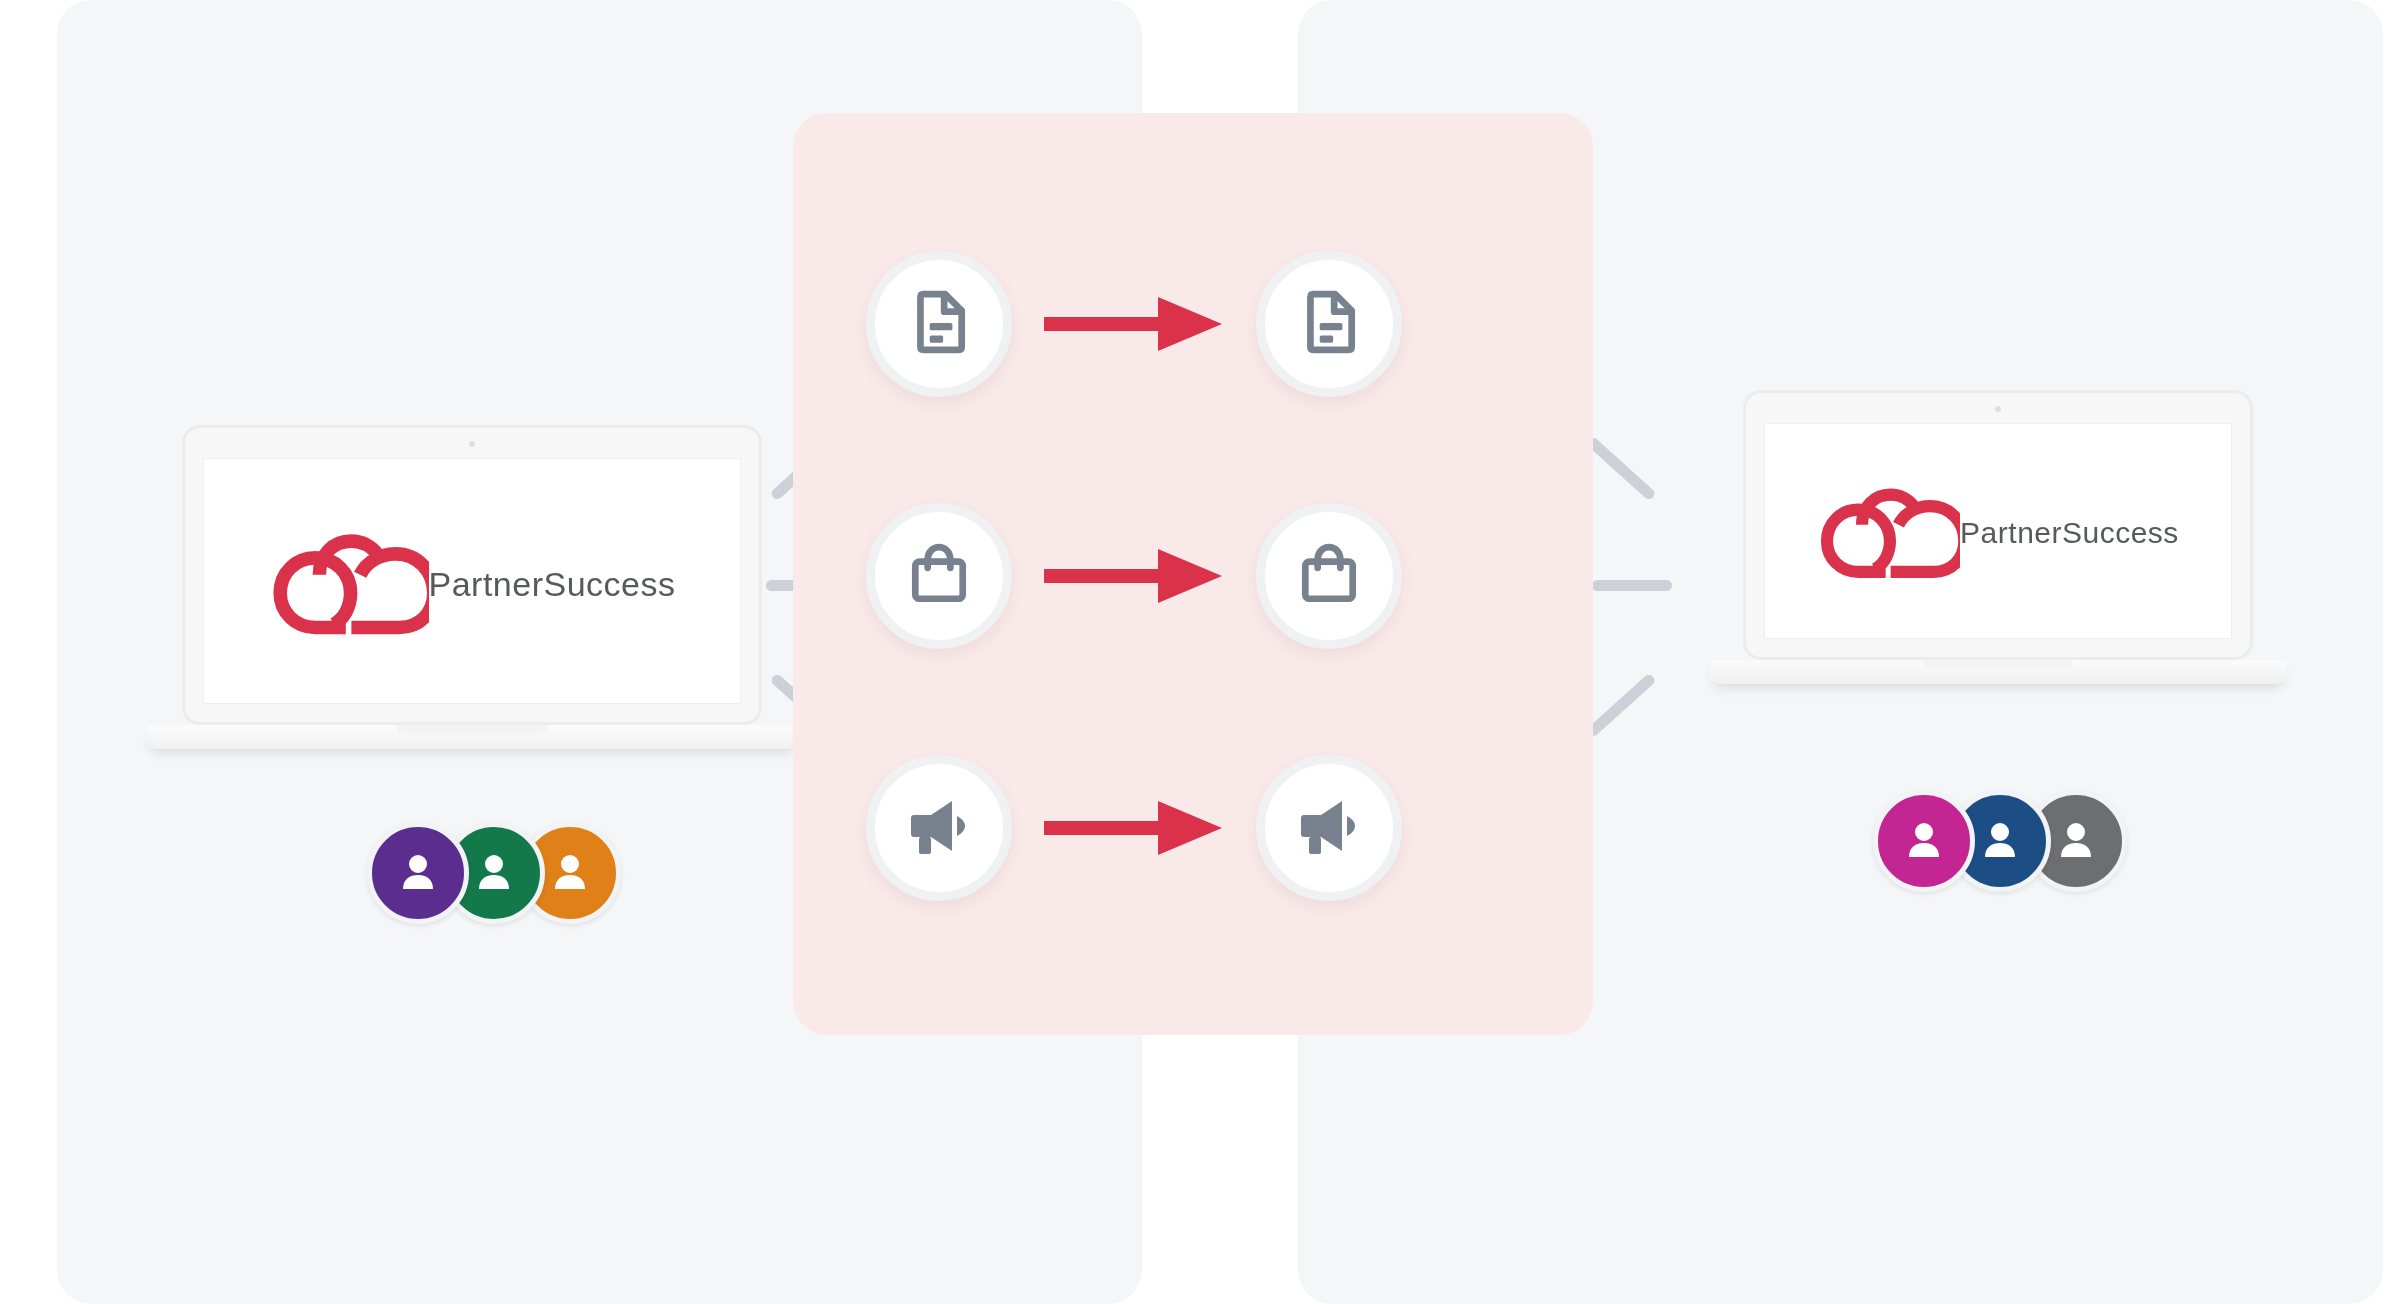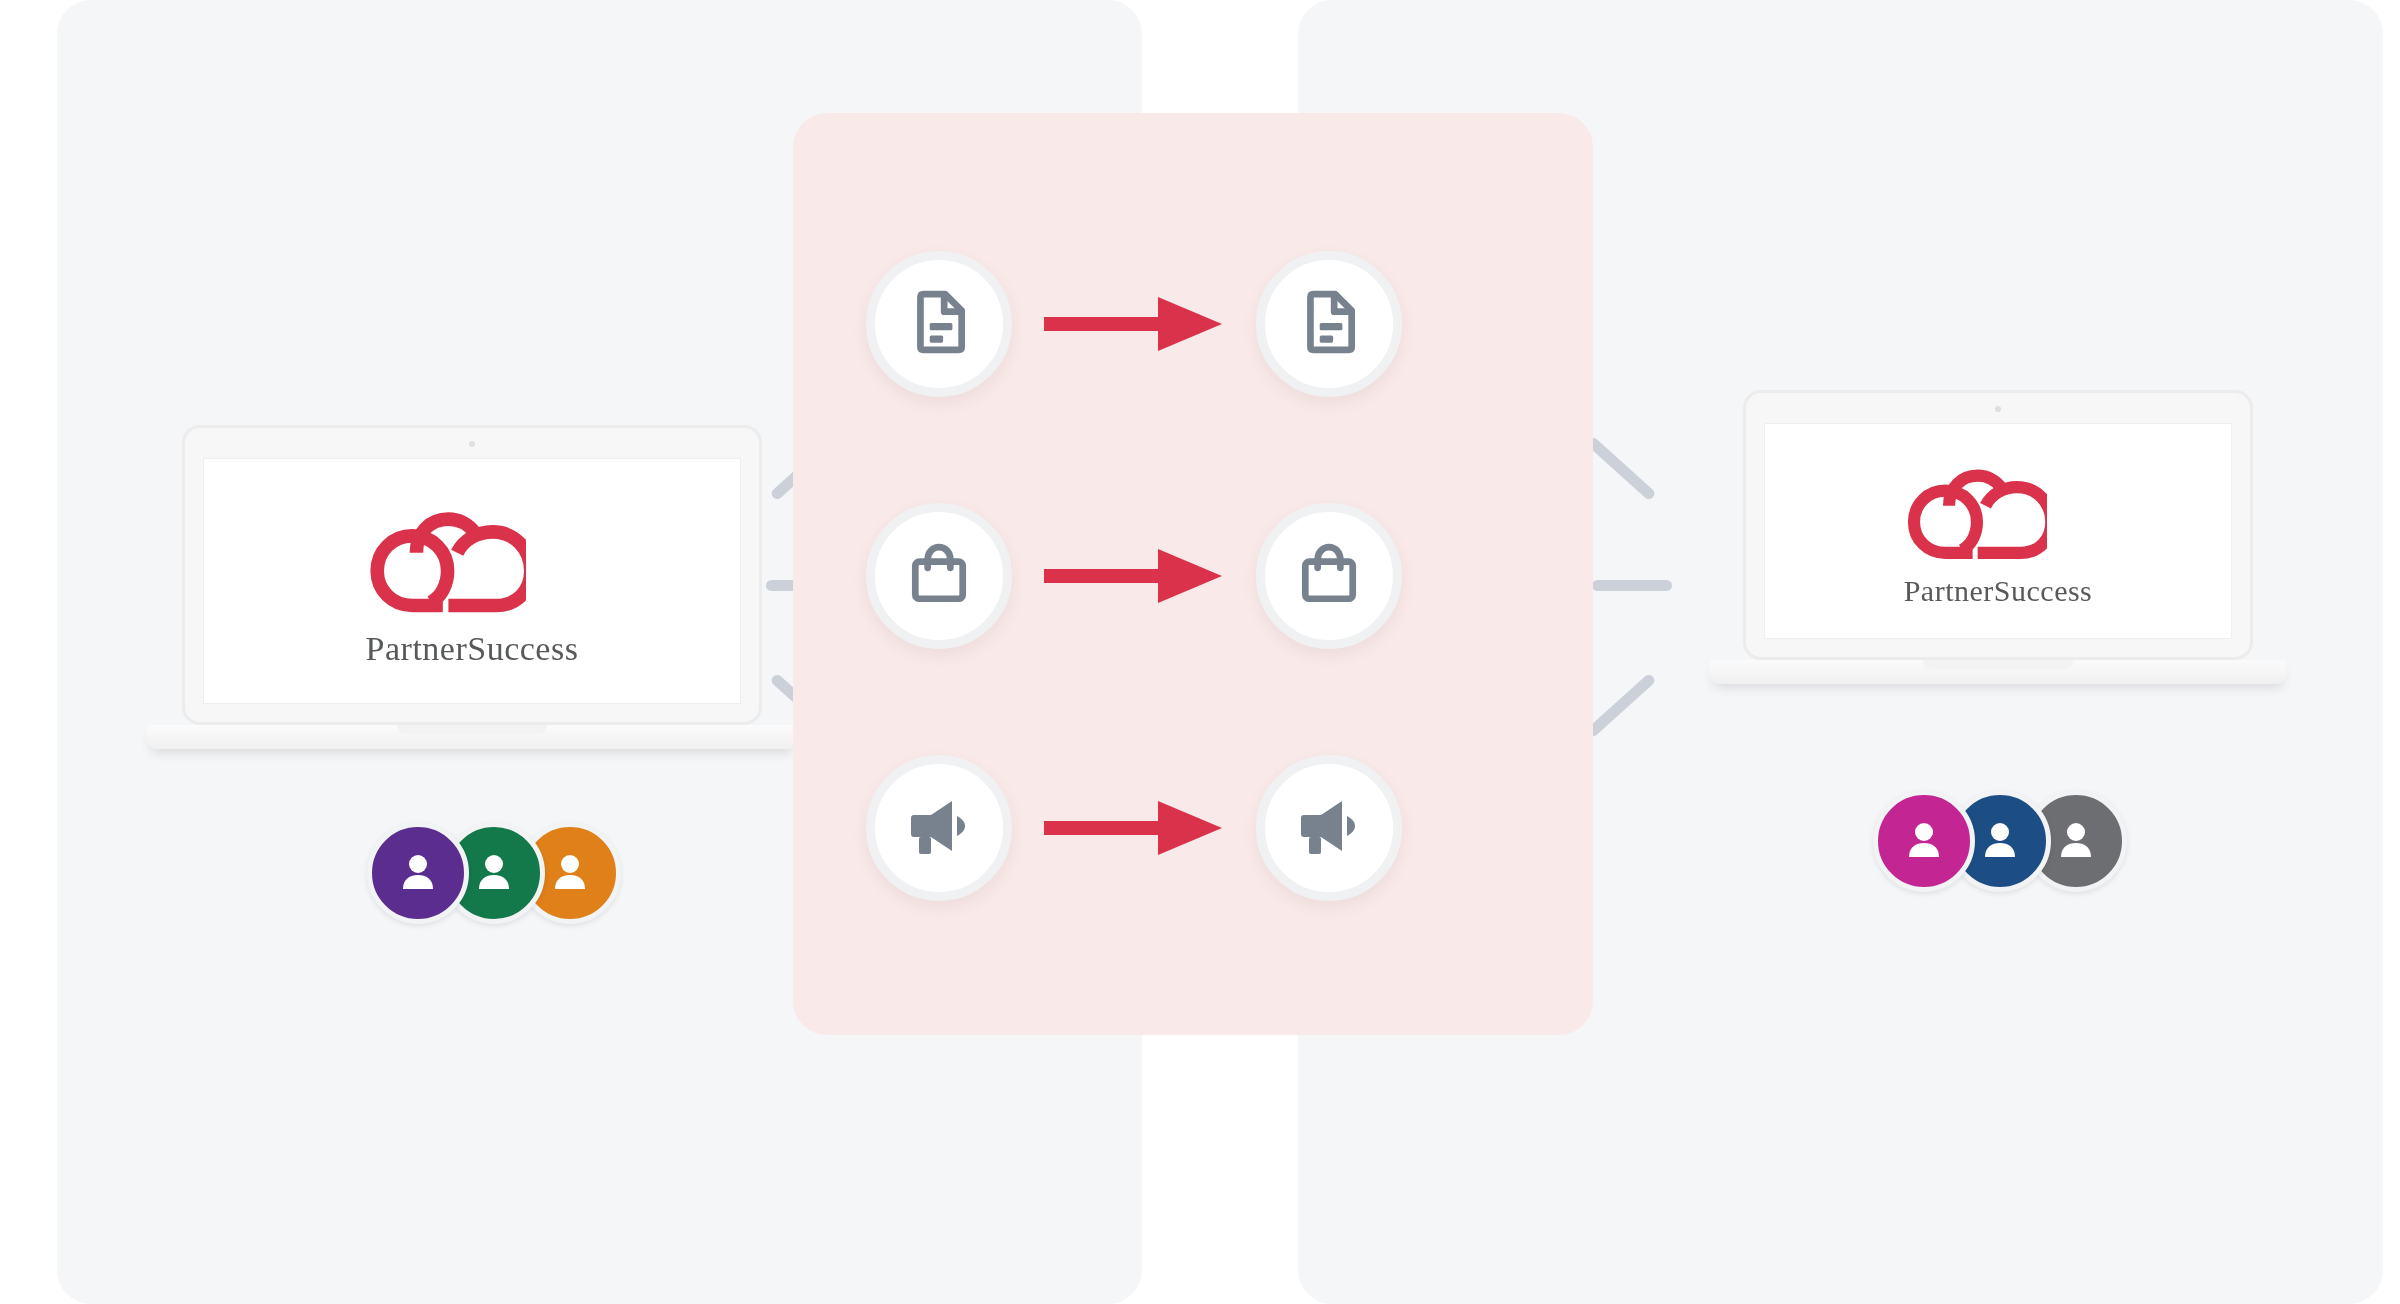--- a/index.html
+++ b/index.html
@@ -107,23 +107,22 @@
     width: 150px;
     height: 9px;
     margin-left: -75px;
     background: #f3f3f4;
     border-radius: 0 0 8px 8px;
   }
 
   
   .brand {
     display: flex;
-    flex-direction: column;
-    align-items: flex-start;
-    font-family: Liberation Serif, serif;
+    flex-direction: row;
+    align-items: center;
   }
   .brand-name {
     color: #58595b;
     letter-spacing: 0.5px;
     font-weight: 400;
   }
 
   
   .avatar-group {
     position: absolute;

